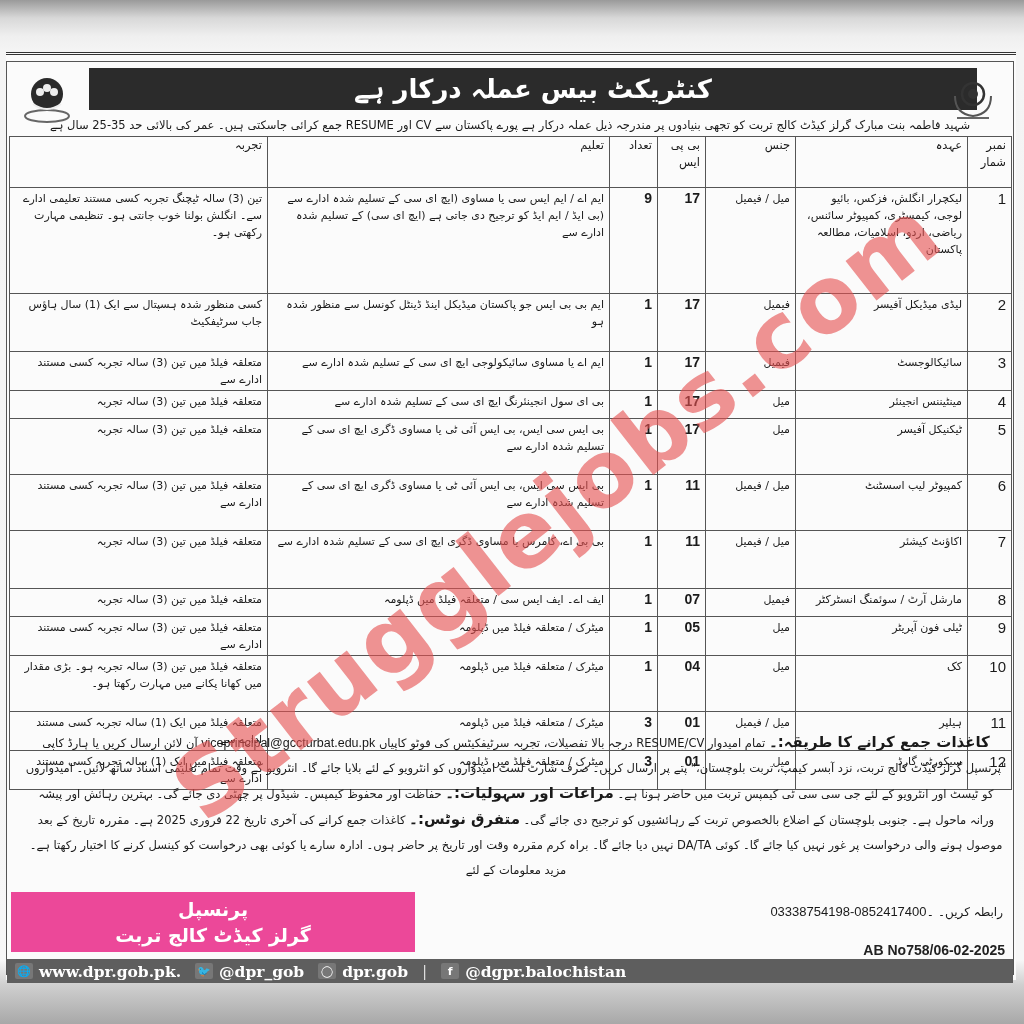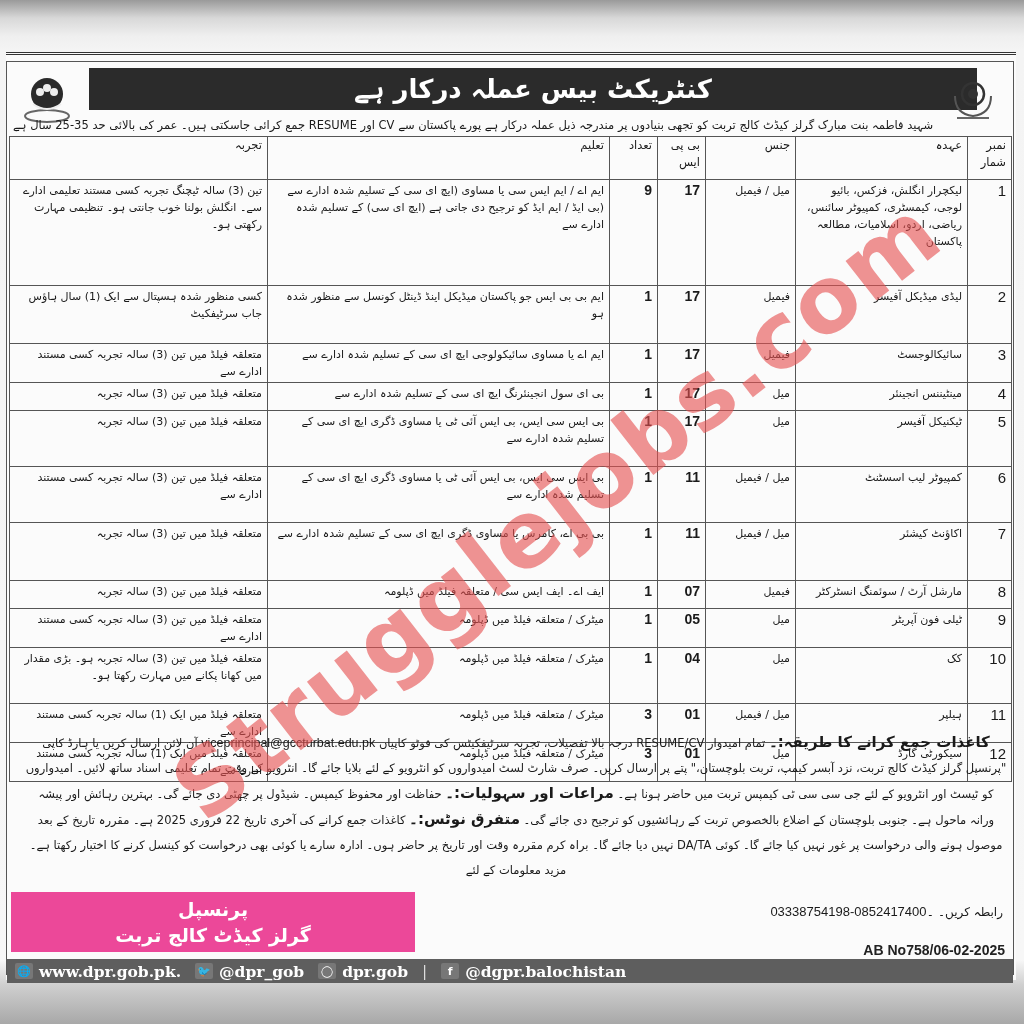--- a/index.html
+++ b/index.html
@@ -25,33 +25,33 @@
     .logo.left { left: 12px; top: 12px; }
     .logo.right { right: 12px; top: 12px; }
     .title-bar {
       position: absolute; left: 82px; top: 6px; width: 888px; height: 42px;
       background: #2b2b2b; color: #fff;
       display: flex; align-items: center; justify-content: center;
       font-size: 26px; font-weight: bold; direction: rtl;
     }
     .intro {
       position: absolute; left: 6px; right: 6px; top: 54px; height: 20px;
-      direction: rtl; text-align: left; font-size: 11.5px; line-height: 18px;
+      direction: rtl; text-align: center; font-size: 11.5px; line-height: 18px;
       white-space: nowrap; overflow: hidden;
     }
     table.jobs {
       position: absolute; left: 2px; top: 74px; width: 1002px;
       border-collapse: collapse; direction: rtl; table-layout: fixed;
       font-size: 11px;
     }
     table.jobs th, table.jobs td {
       border: 1px solid #555; padding: 2px 5px; vertical-align: top; text-align: right;
       line-height: 17px;
     }
-    table.jobs th { font-weight: normal; font-size: 11.5px; height: 16px; padding-top: 0; padding-bottom: 8px; }
+    table.jobs th { font-weight: normal; font-size: 11.5px; height: 16px; padding-top: 0; padding-bottom: 16px; }
     td.num, td.bps, td.cnt { text-align: center; font-family: "Liberation Sans", sans-serif; font-weight: bold; font-size: 14px; }
     td.sr { text-align: center; font-family: "Liberation Sans", sans-serif; font-size: 15px; }
     .section {
       position: absolute; left: 18px; right: 6px; top: 668px;
       direction: rtl; text-align: center; font-size: 11.5px; line-height: 25px;
     }
     .section .hd { font-weight: bold; font-size: 15px; }
     .section .ltr { direction: ltr; unicode-bidi: embed; font-family: "Liberation Sans", sans-serif; font-size: 12.5px; }
     .sign-box {
       position: absolute; left: 4px; top: 830px; width: 404px; height: 60px;

